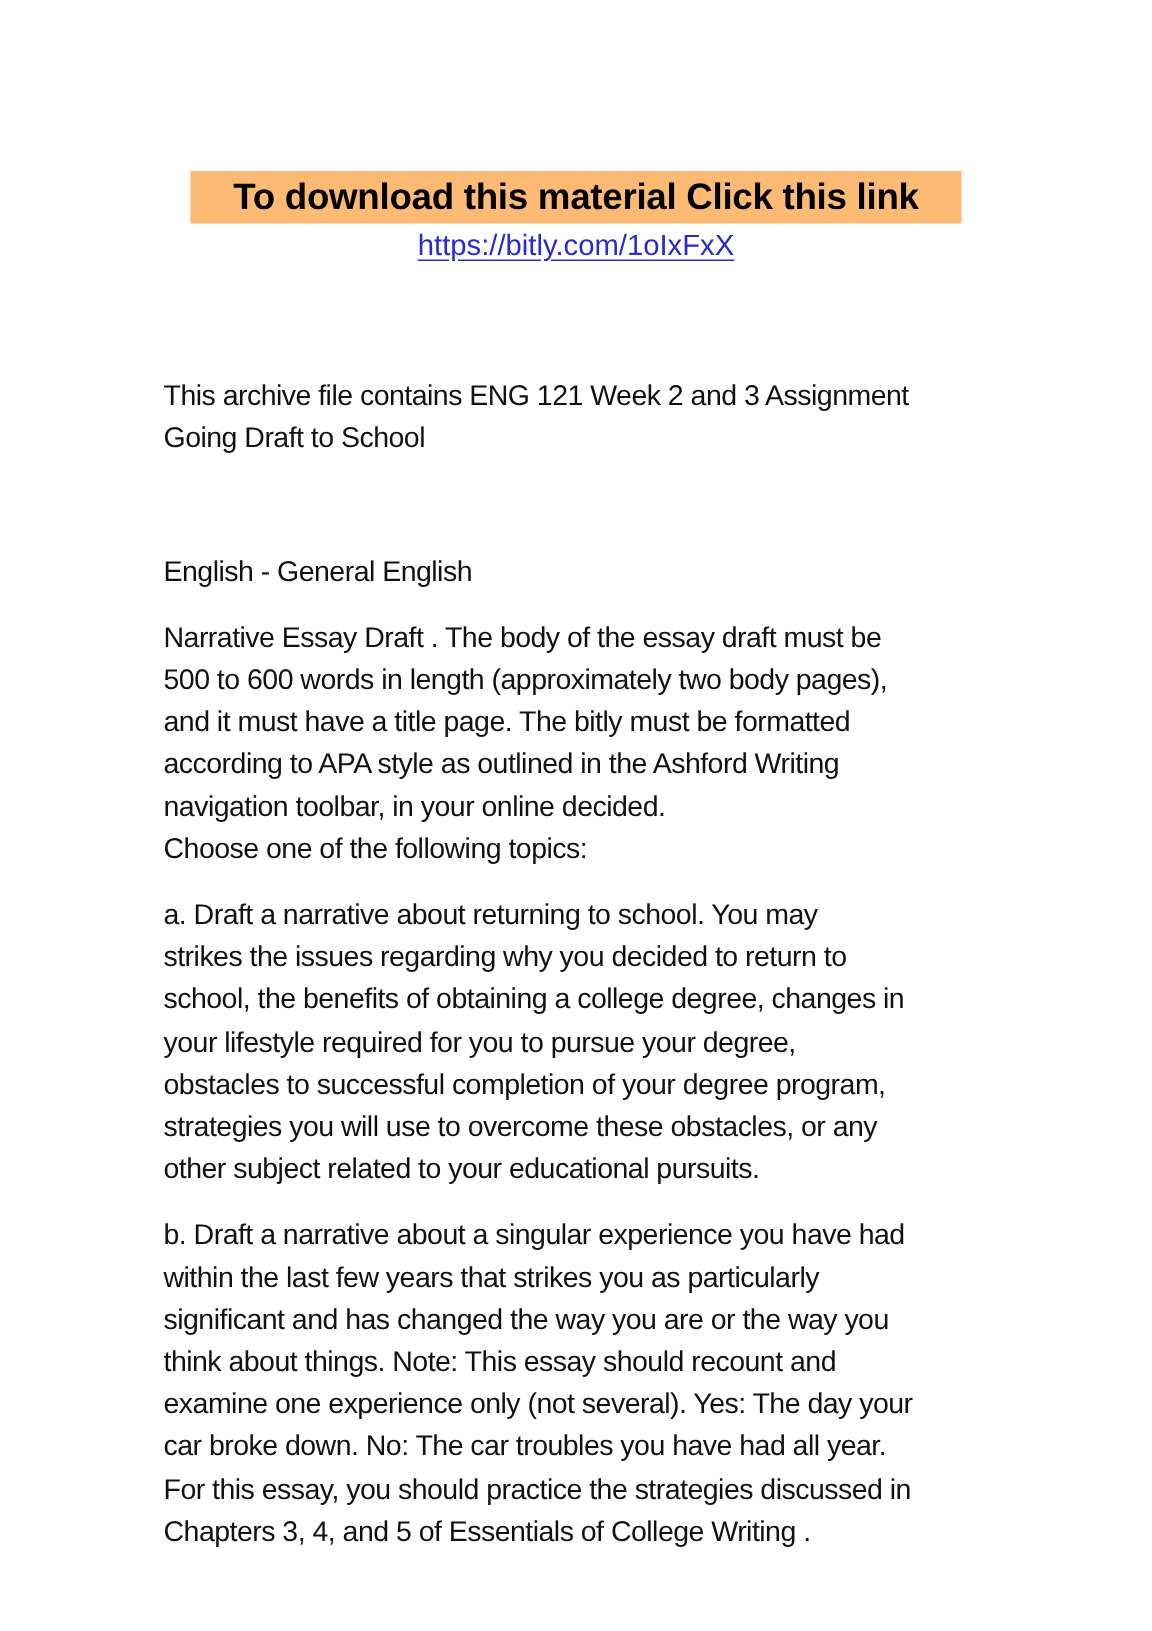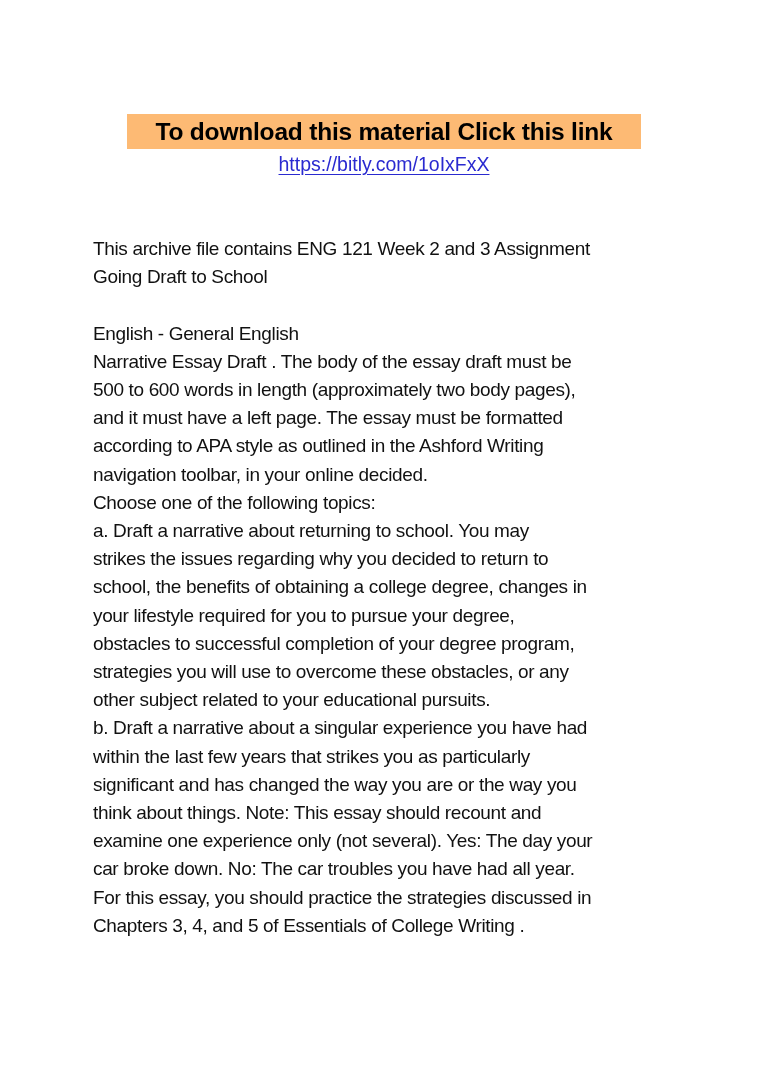--- a/index.html
+++ b/index.html
@@ -58,21 +58,21 @@
       position: absolute;
       left: 93px;
       top: 235px;
       width: 600px;
       font-size: 19px;
       line-height: 28.2px;
       color: #111111;
       letter-spacing: -0.35px;
     }
     .para {
-      margin: 0;
+      margin: 16px;
     }
     .line {
       display: block;
       white-space: nowrap;
     }
     .gap {
       display: block;
       height: 28.2px;
     }
   </style>
@@ -98,21 +98,21 @@
 
     <span class="gap"></span>
 
     <p class="para">
       <span class="line">English - General English</span>
     </p>
 
     <p class="para">
       <span class="line">Narrative Essay Draft . The body of the essay draft must be</span>
       <span class="line">500 to 600 words in length (approximately two body pages),</span>
-      <span class="line">and it must have a left page. The essay must be formatted</span>
+      <span class="line">and it must have a title page. The bitly must be formatted</span>
       <span class="line">according to APA style as outlined in the Ashford Writing</span>
       <span class="line">navigation toolbar, in your online decided.</span>
       <span class="line">Choose one of the following topics:</span>
     </p>
 
     <p class="para">
       <span class="line">a. Draft a narrative about returning to school. You may</span>
       <span class="line">strikes the issues regarding why you decided to return to</span>
       <span class="line">school, the benefits of obtaining a college degree, changes in</span>
       <span class="line">your lifestyle required for you to pursue your degree,</span>

